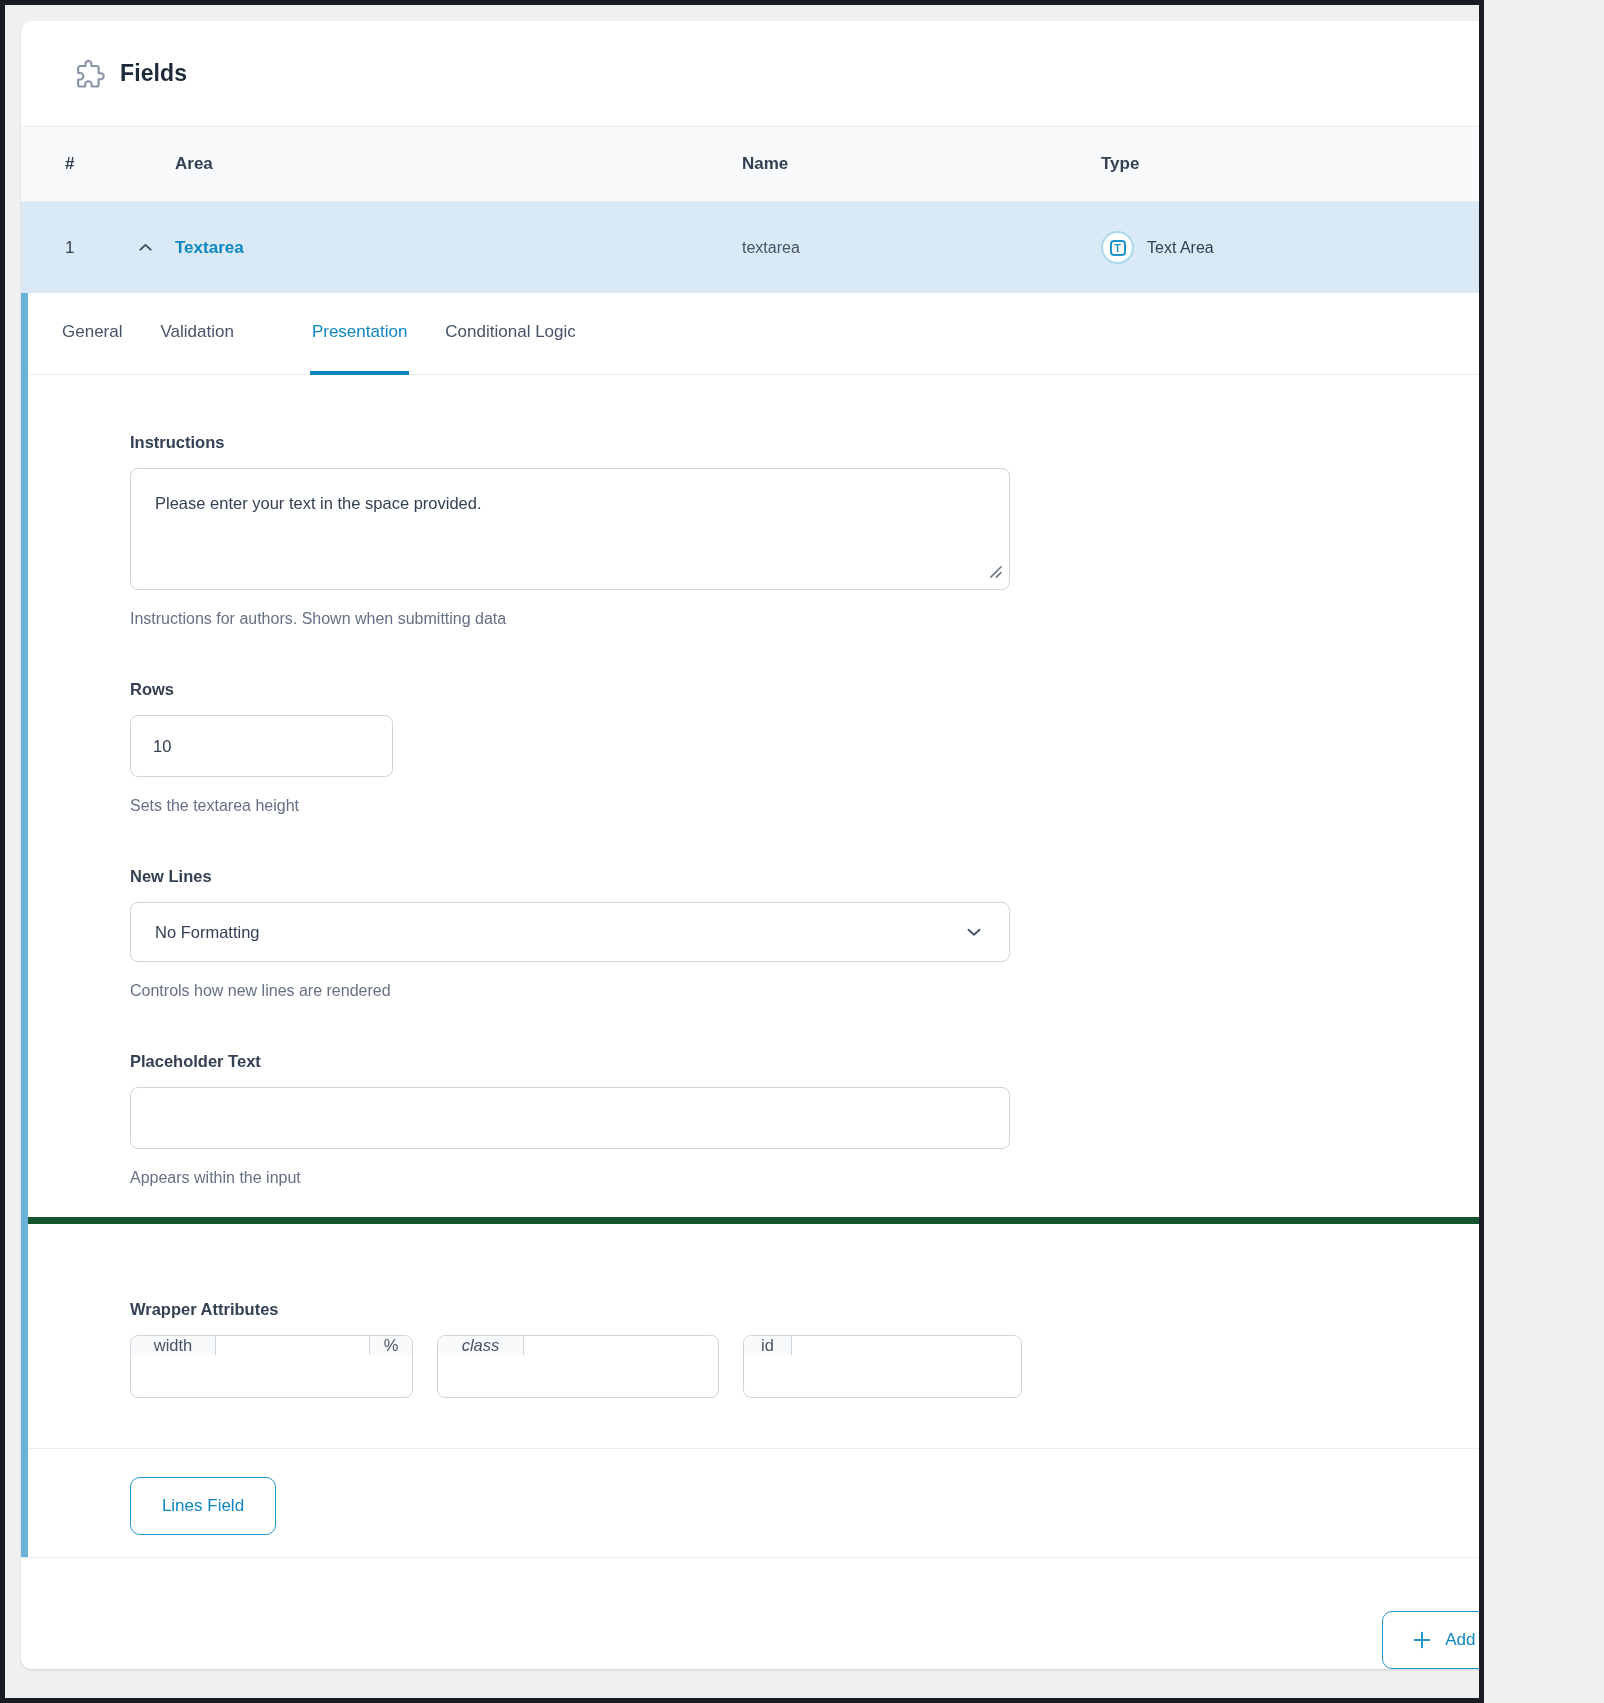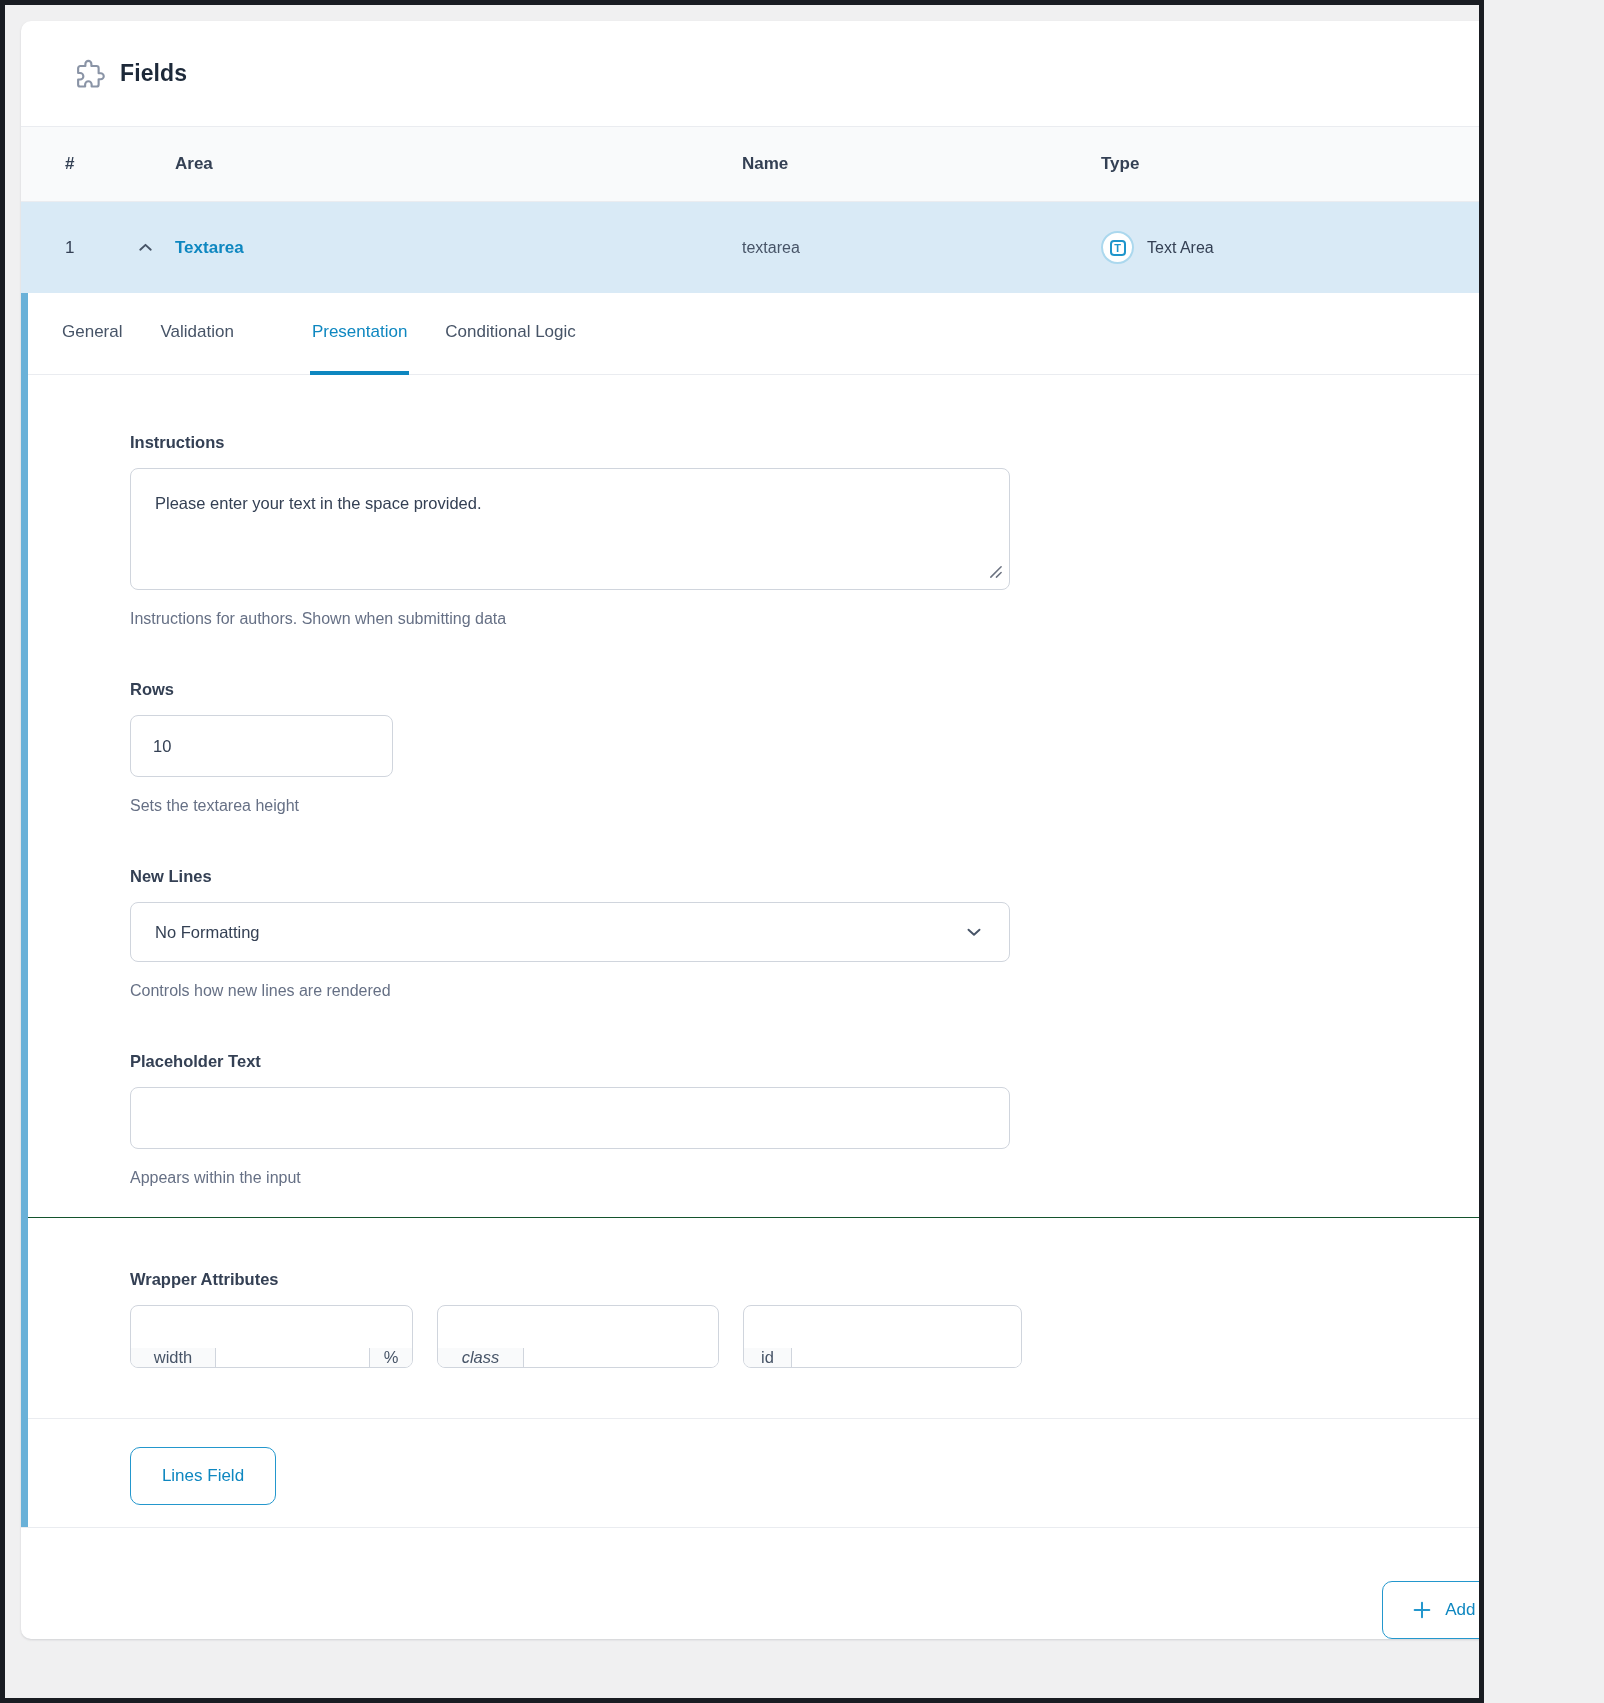--- a/index.html
+++ b/index.html
@@ -93,21 +93,21 @@
     background: none; border: none; cursor: pointer;
     font-family: inherit;
     font-size: 17px; color: #475467; padding: 0 2px;
     border-bottom: 4px solid transparent;
     margin-bottom: -1px;
   }
   .tab.active { color: #0e87c0; border-bottom-color: #0e87c0; font-weight: 400; margin-left: 40px; }
 
   .section { padding-left: 102px; }
   .section-a { padding-top: 58px; padding-bottom: 30px; }
-  .section-b { padding-top: 52px; padding-bottom: 50px; border-top: 1px solid #14532d; }
+  .section-b { padding-top: 76px; padding-bottom: 50px; border-top: 7px solid #14532d; }
   .section-c { padding-top: 28px; padding-bottom: 22px; border-top: 1px solid #eaecf0; }
 
   .group { margin-bottom: 52px; }
   .group:last-child { margin-bottom: 0; }
   .group-label {
     display: block; font-size: 16.5px; font-weight: 700; color: #344054;
     margin-bottom: 16px;
   }
   .help { margin-top: 20px; font-size: 16px; color: #667085; }
 
@@ -132,21 +132,21 @@
   .fake-select {
     width: 880px; height: 60px;
     display: flex; align-items: center; justify-content: space-between;
     padding: 0 24px; cursor: pointer;
   }
   .fake-select .chev { color: #475467; display: flex; }
 
   
   .wrap-row { display: flex; gap: 24px; }
   .addon-group {
-    display: flex; align-items: flex-end; height: 63px;
+    display: flex; align-items: flex-start; height: 63px;
     border: 1px solid #d0d5dd; border-radius: 8px; overflow: hidden; background: #fff;
   }
   .addon {
     background: #f9fafb; color: #475467; font-size: 16.5px;
     display: flex; align-items: center; padding: 0 20px;
   }
   .addon.pre { border-right: 1px solid #d0d5dd; }
   .addon.suf { border-left: 1px solid #d0d5dd; }
   .addon-group input {
     border: none; outline: none; font-family: inherit; font-size: 16.5px;

